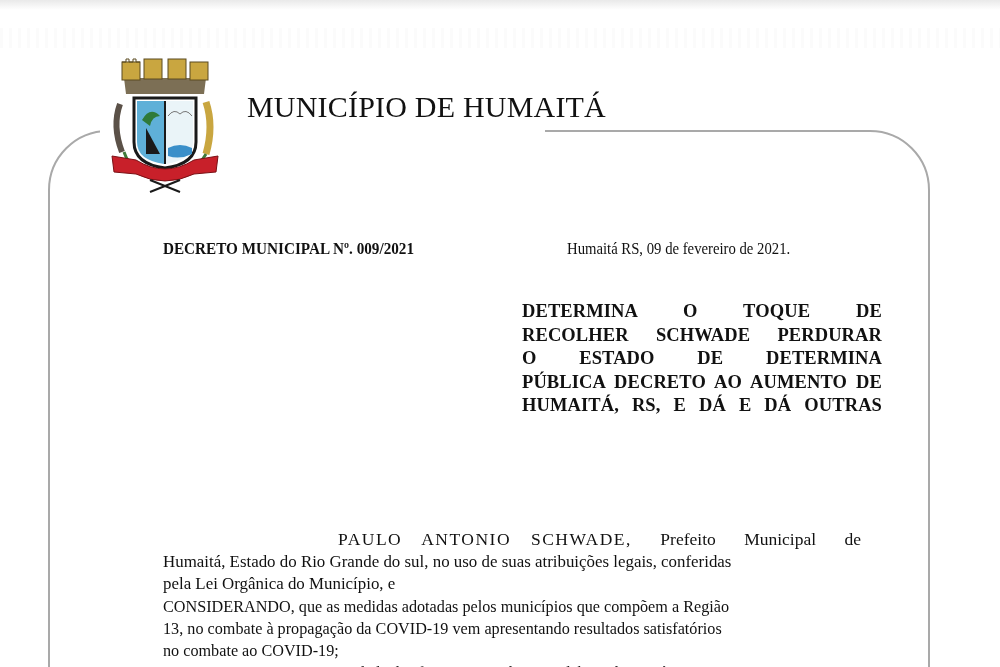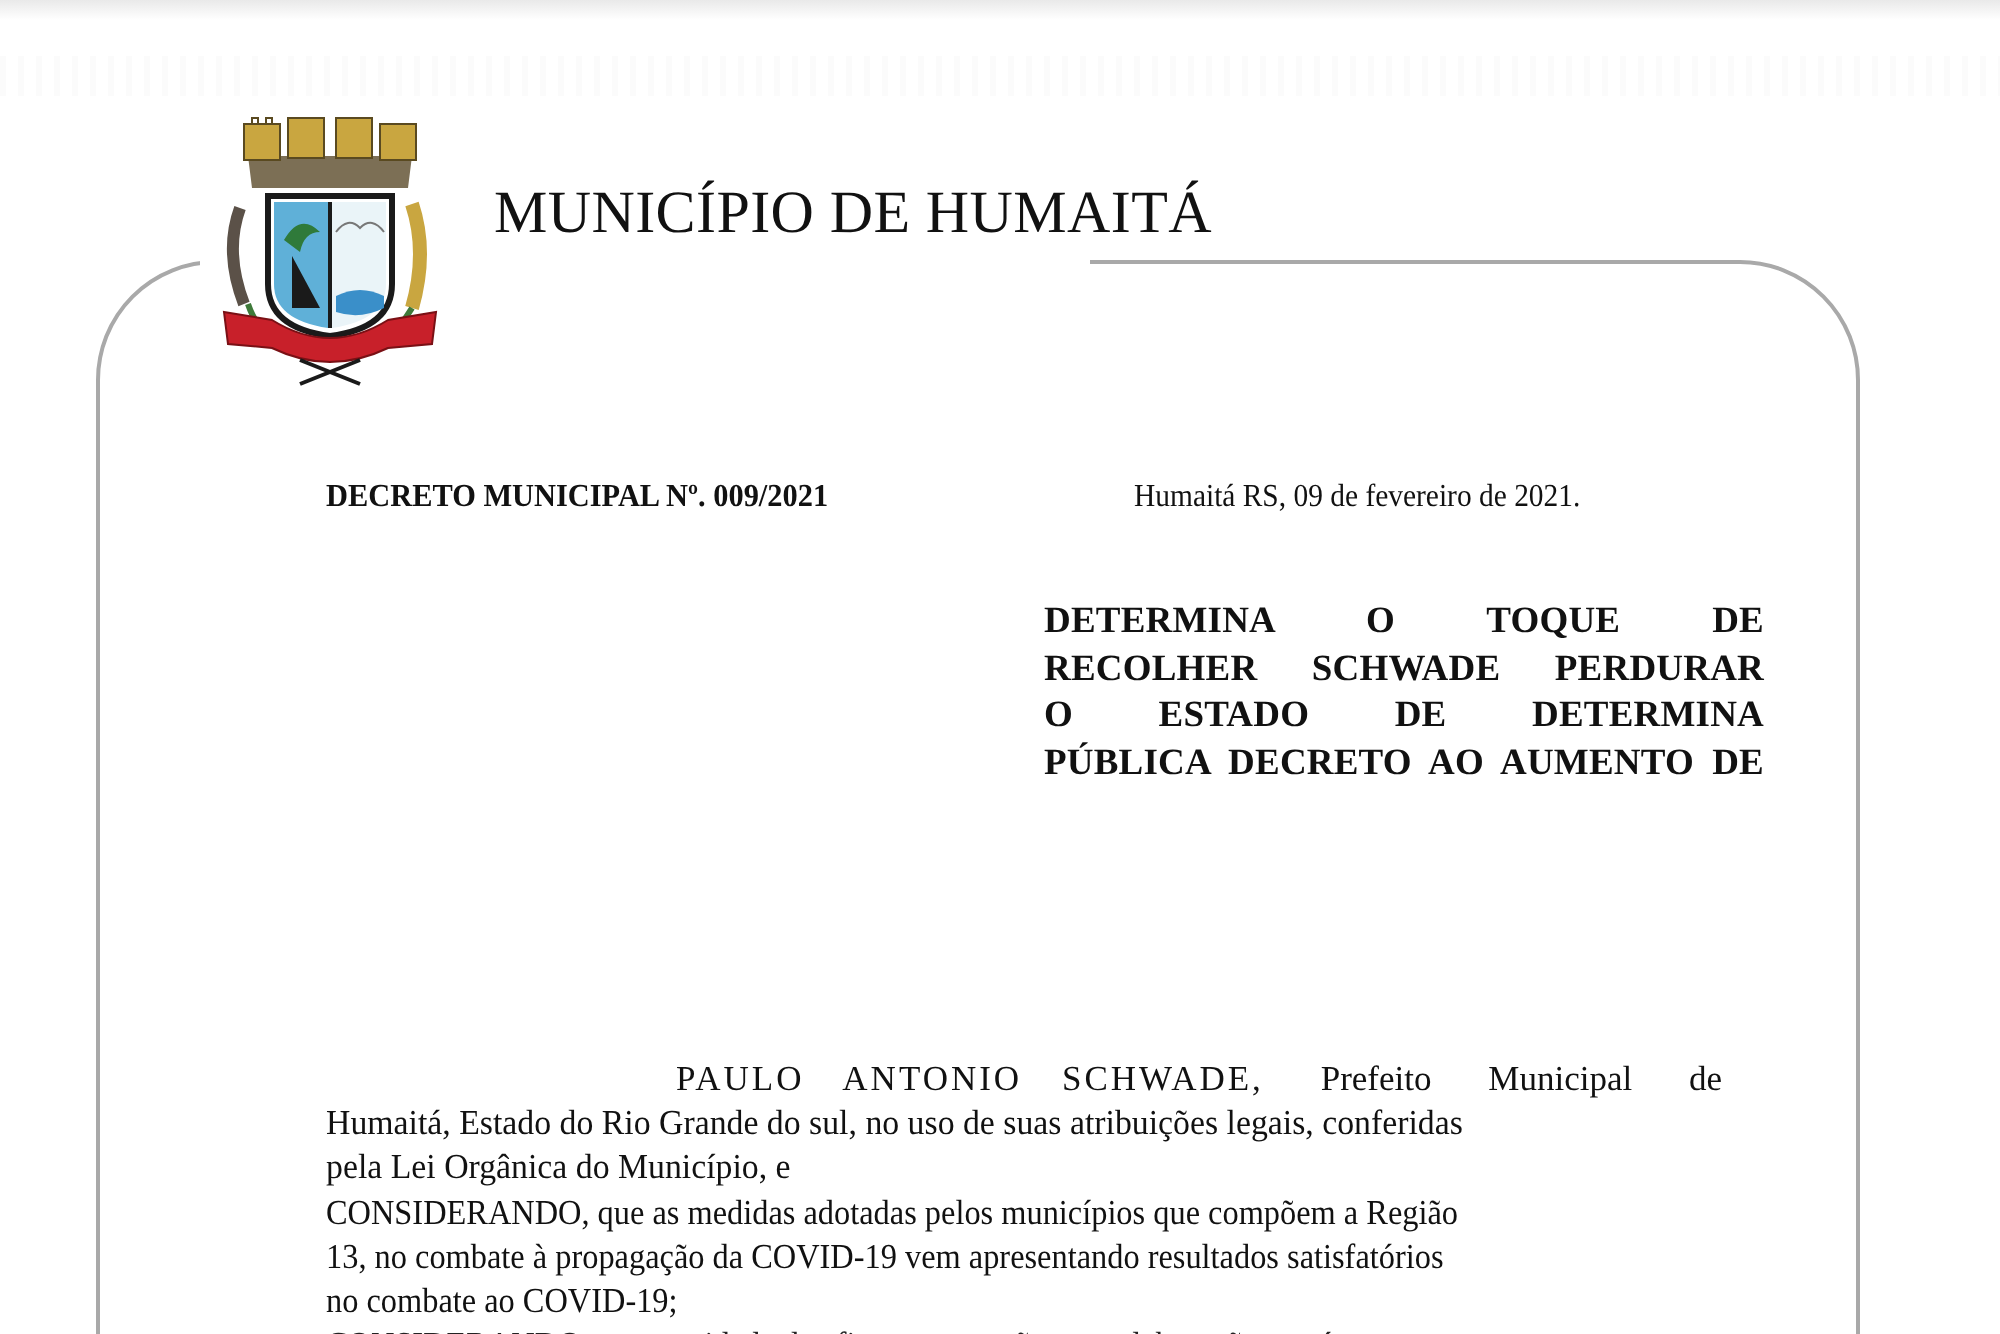--- a/index.html
+++ b/index.html
@@ -106,20 +106,21 @@
 </div>
 
 <div class="decree-number">DECRETO MUNICIPAL Nº. 009/2021</div>
 <div class="decree-date">Humaitá RS, 09 de fevereiro de 2021.</div>
 
 <div class="ementa">
   <span>DETERMINA O TOQUE DE</span>
   <span>RECOLHER SCHWADE PERDURAR</span>
   <span>O ESTADO DE DETERMINA</span>
   <span>PÚBLICA DECRETO AO AUMENTO DE</span>
+  <span>HUMAITÁ, RS, E DÁ E DÁ OUTRAS</span>
 </div>
 
 <div class="body-text">
   <div class="line just indent" style="white-space:nowrap;">
     <span class="mayor">PAULO ANTONIO SCHWADE,</span><span style="word-spacing:10px;"> Prefeito Municipal de</span>
   </div>
   <div class="line" style="transform:scaleX(0.965);">Humaitá, Estado do Rio Grande do sul, no uso de suas atribuições legais, conferidas</div>
   <div class="line" style="transform:scaleX(0.965);">pela Lei Orgânica do Município, e</div>
   <div class="line" style="transform:scaleX(0.925);">CONSIDERANDO, que as medidas adotadas pelos municípios que compõem a Região</div>
   <div class="line" style="transform:scaleX(0.925);">13, no combate à propagação da COVID-19 vem apresentando resultados satisfatórios</div>

